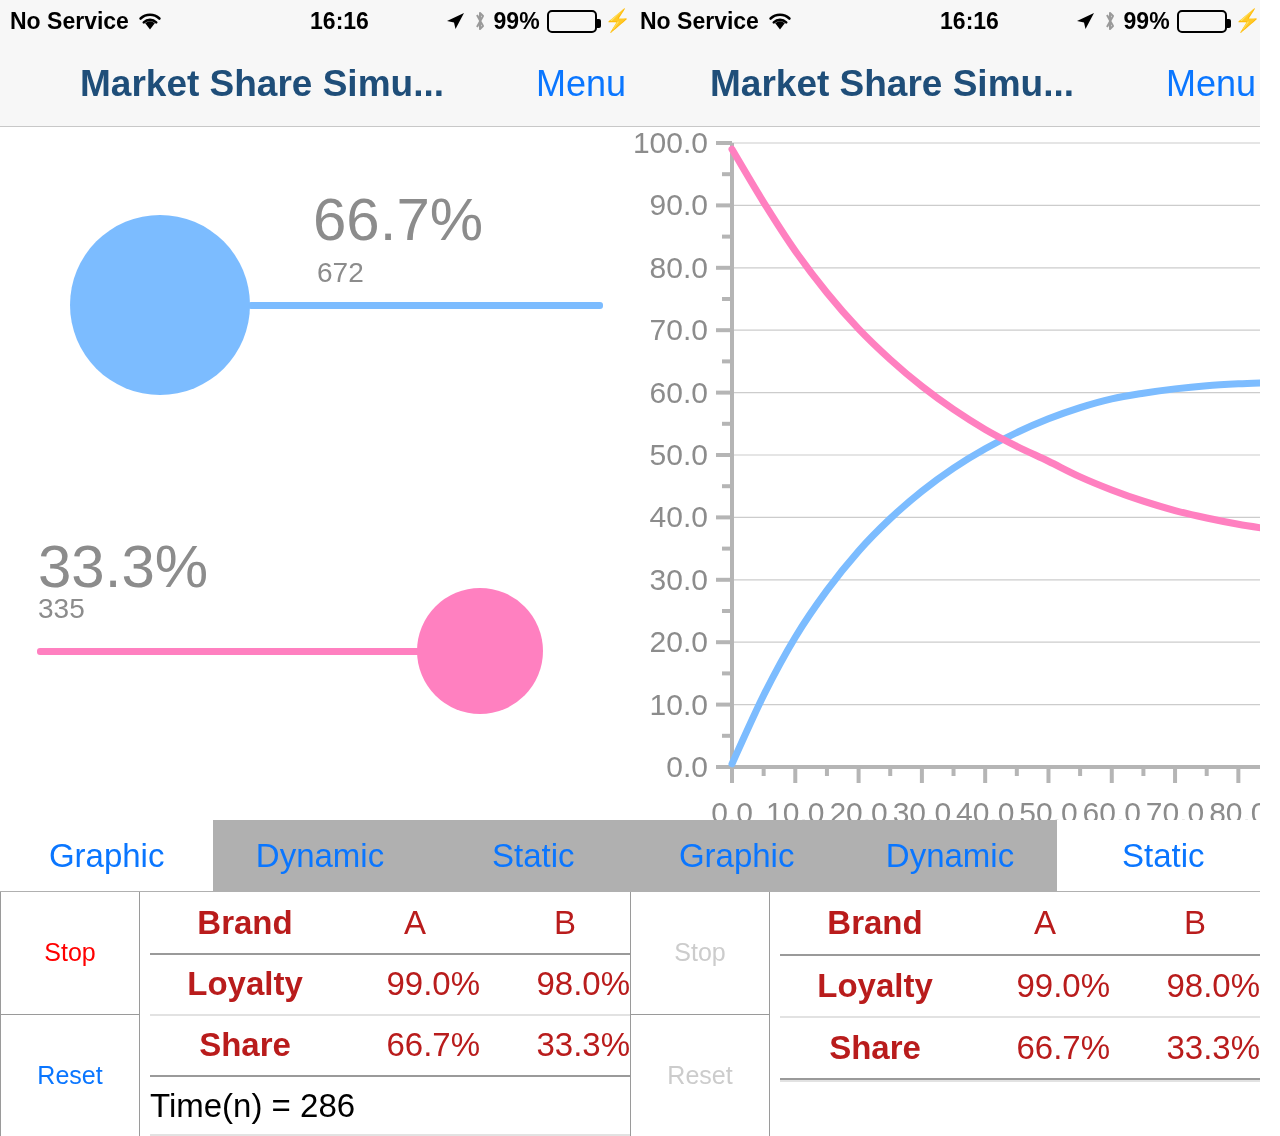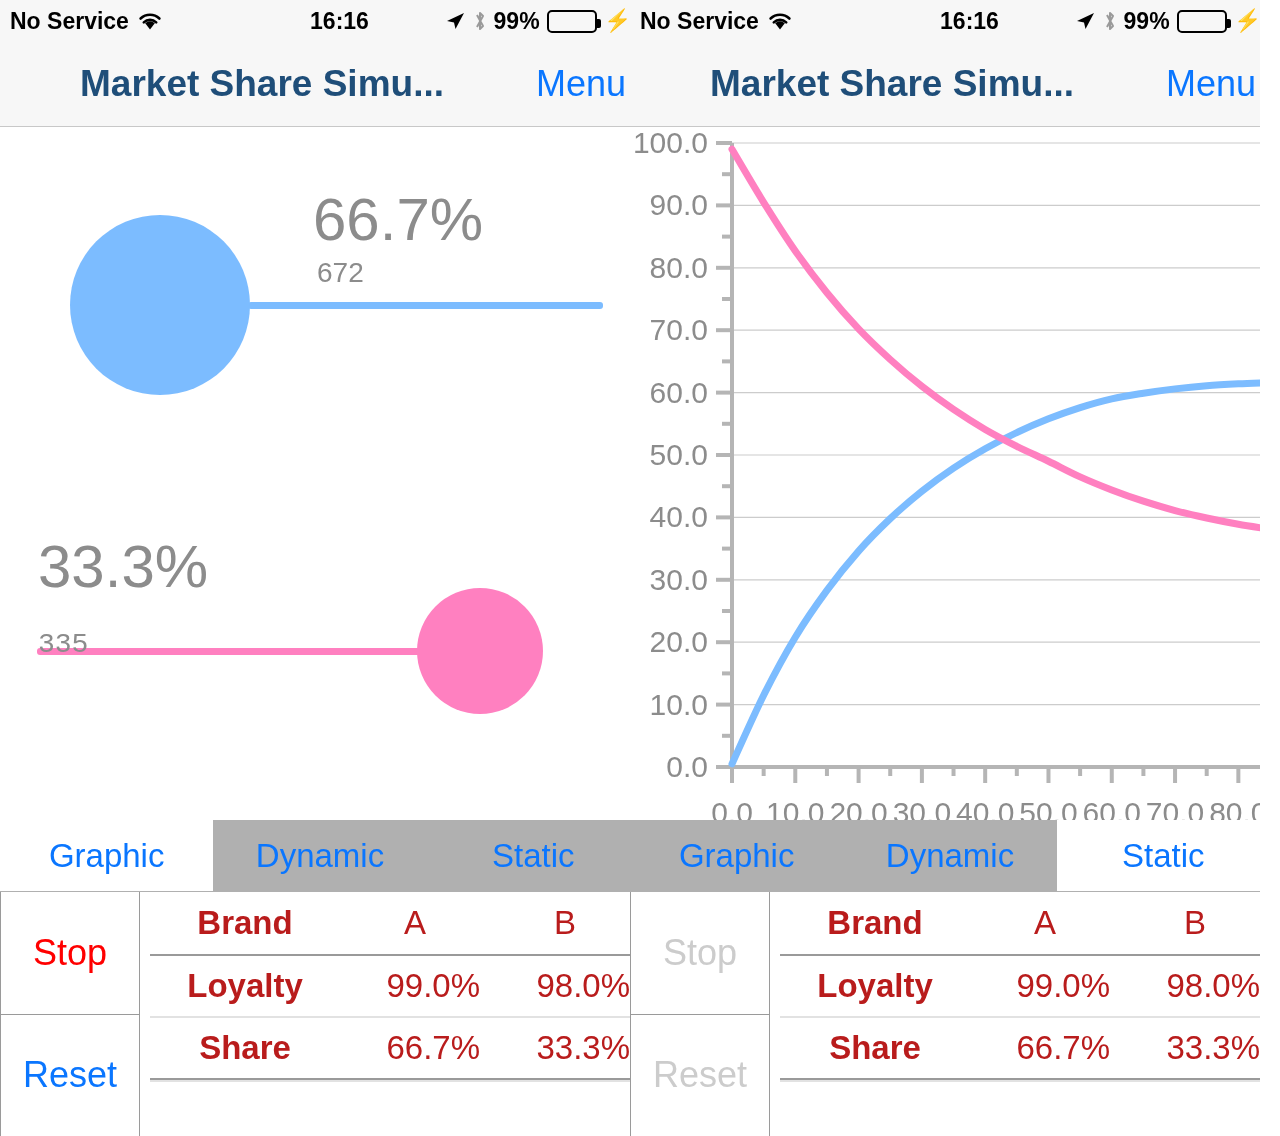--- a/index.html
+++ b/index.html
@@ -82,21 +82,21 @@
 
   
   .bottom { position: relative; width: 640px; height: 244px; display: flex; background: #fff; }
   .btncol {
     width: 160px; display: flex; flex-direction: column;
     border-right: 1px solid #9a9a9a;
     border-left: 1px solid #9a9a9a;
   }
   .ctrl-btn {
     flex: 1 1 0; display: flex; align-items: center; justify-content: center;
-    font-size: 36px; cursor: pointer; background: #fff;
+    font-size: 25px; cursor: pointer; background: #fff;
   }
   .ctrl-btn.stop { color: #ff0000; border-bottom: 1px solid #9a9a9a; }
   .ctrl-btn.reset { color: #0a76ff; }
   .ctrl-btn.disabled { color: #cccccc; }
 
   .tablewrap { flex: 1 1 auto; display: flex; flex-direction: column; padding-left: 10px; }
   .trow { display: flex; align-items: center; height: 60px; }
   .trow.hdr { height: 62px; }
   .tcell { font-size: 33px; color: #b91c1c; display: flex; align-items: center; }
   .tcell.lbl { width: 190px; justify-content: center; font-weight: bold; }
@@ -151,21 +151,21 @@
     <div class="graphic-area">
 
       <div class="lolli-stem" style="left:248px; top:175px; width:355px; background:#7cbcff;"></div>
       <div class="lolli-circle" style="left:70px; top:88px; width:180px; height:180px; background:#7cbcff;"></div>
       <div class="lolli-pct" style="left:313px; top:58px;">66.7%</div>
       <div class="lolli-val" style="left:317px; top:130px;">672</div>
 
       <div class="lolli-stem" style="left:37px; top:521px; width:388px; background:#ff80c0;"></div>
       <div class="lolli-circle" style="left:417px; top:461px; width:126px; height:126px; background:#ff80c0;"></div>
       <div class="lolli-pct" style="left:38px; top:405px;">33.3%</div>
-      <div class="lolli-val" style="left:38px; top:502px;font-family:Liberation Mono, monospace;">335</div>
+      <div class="lolli-val" style="left:38px; top:466px;">335</div>
     </div>
 
     <div class="tabbar">
       <div class="tab active">Graphic</div>
       <div class="tab">Dynamic</div>
       <div class="tab">Static</div>
     </div>
 
     <div class="bottom">
       <div class="btncol">
@@ -184,20 +184,23 @@
           <div class="tcell v">99.0%</div>
           <div class="tcell v">98.0%</div>
         </div>
         <div class="rule light"></div>
         <div class="trow">
           <div class="tcell lbl">Share</div>
           <div class="tcell v">66.7%</div>
           <div class="tcell v">33.3%</div>
         </div>
         <div class="rule"></div>
+        <div class="timerow">
+          <div class="timetext">Time(n) = 286</div>
+        </div>
         <div class="bottom-rule"></div>
       </div>
     </div>
   </div>
 
   <div class="pane right">
 
     <div class="statusbar">
       <div class="sb-left">
         <span>No Service</span>

